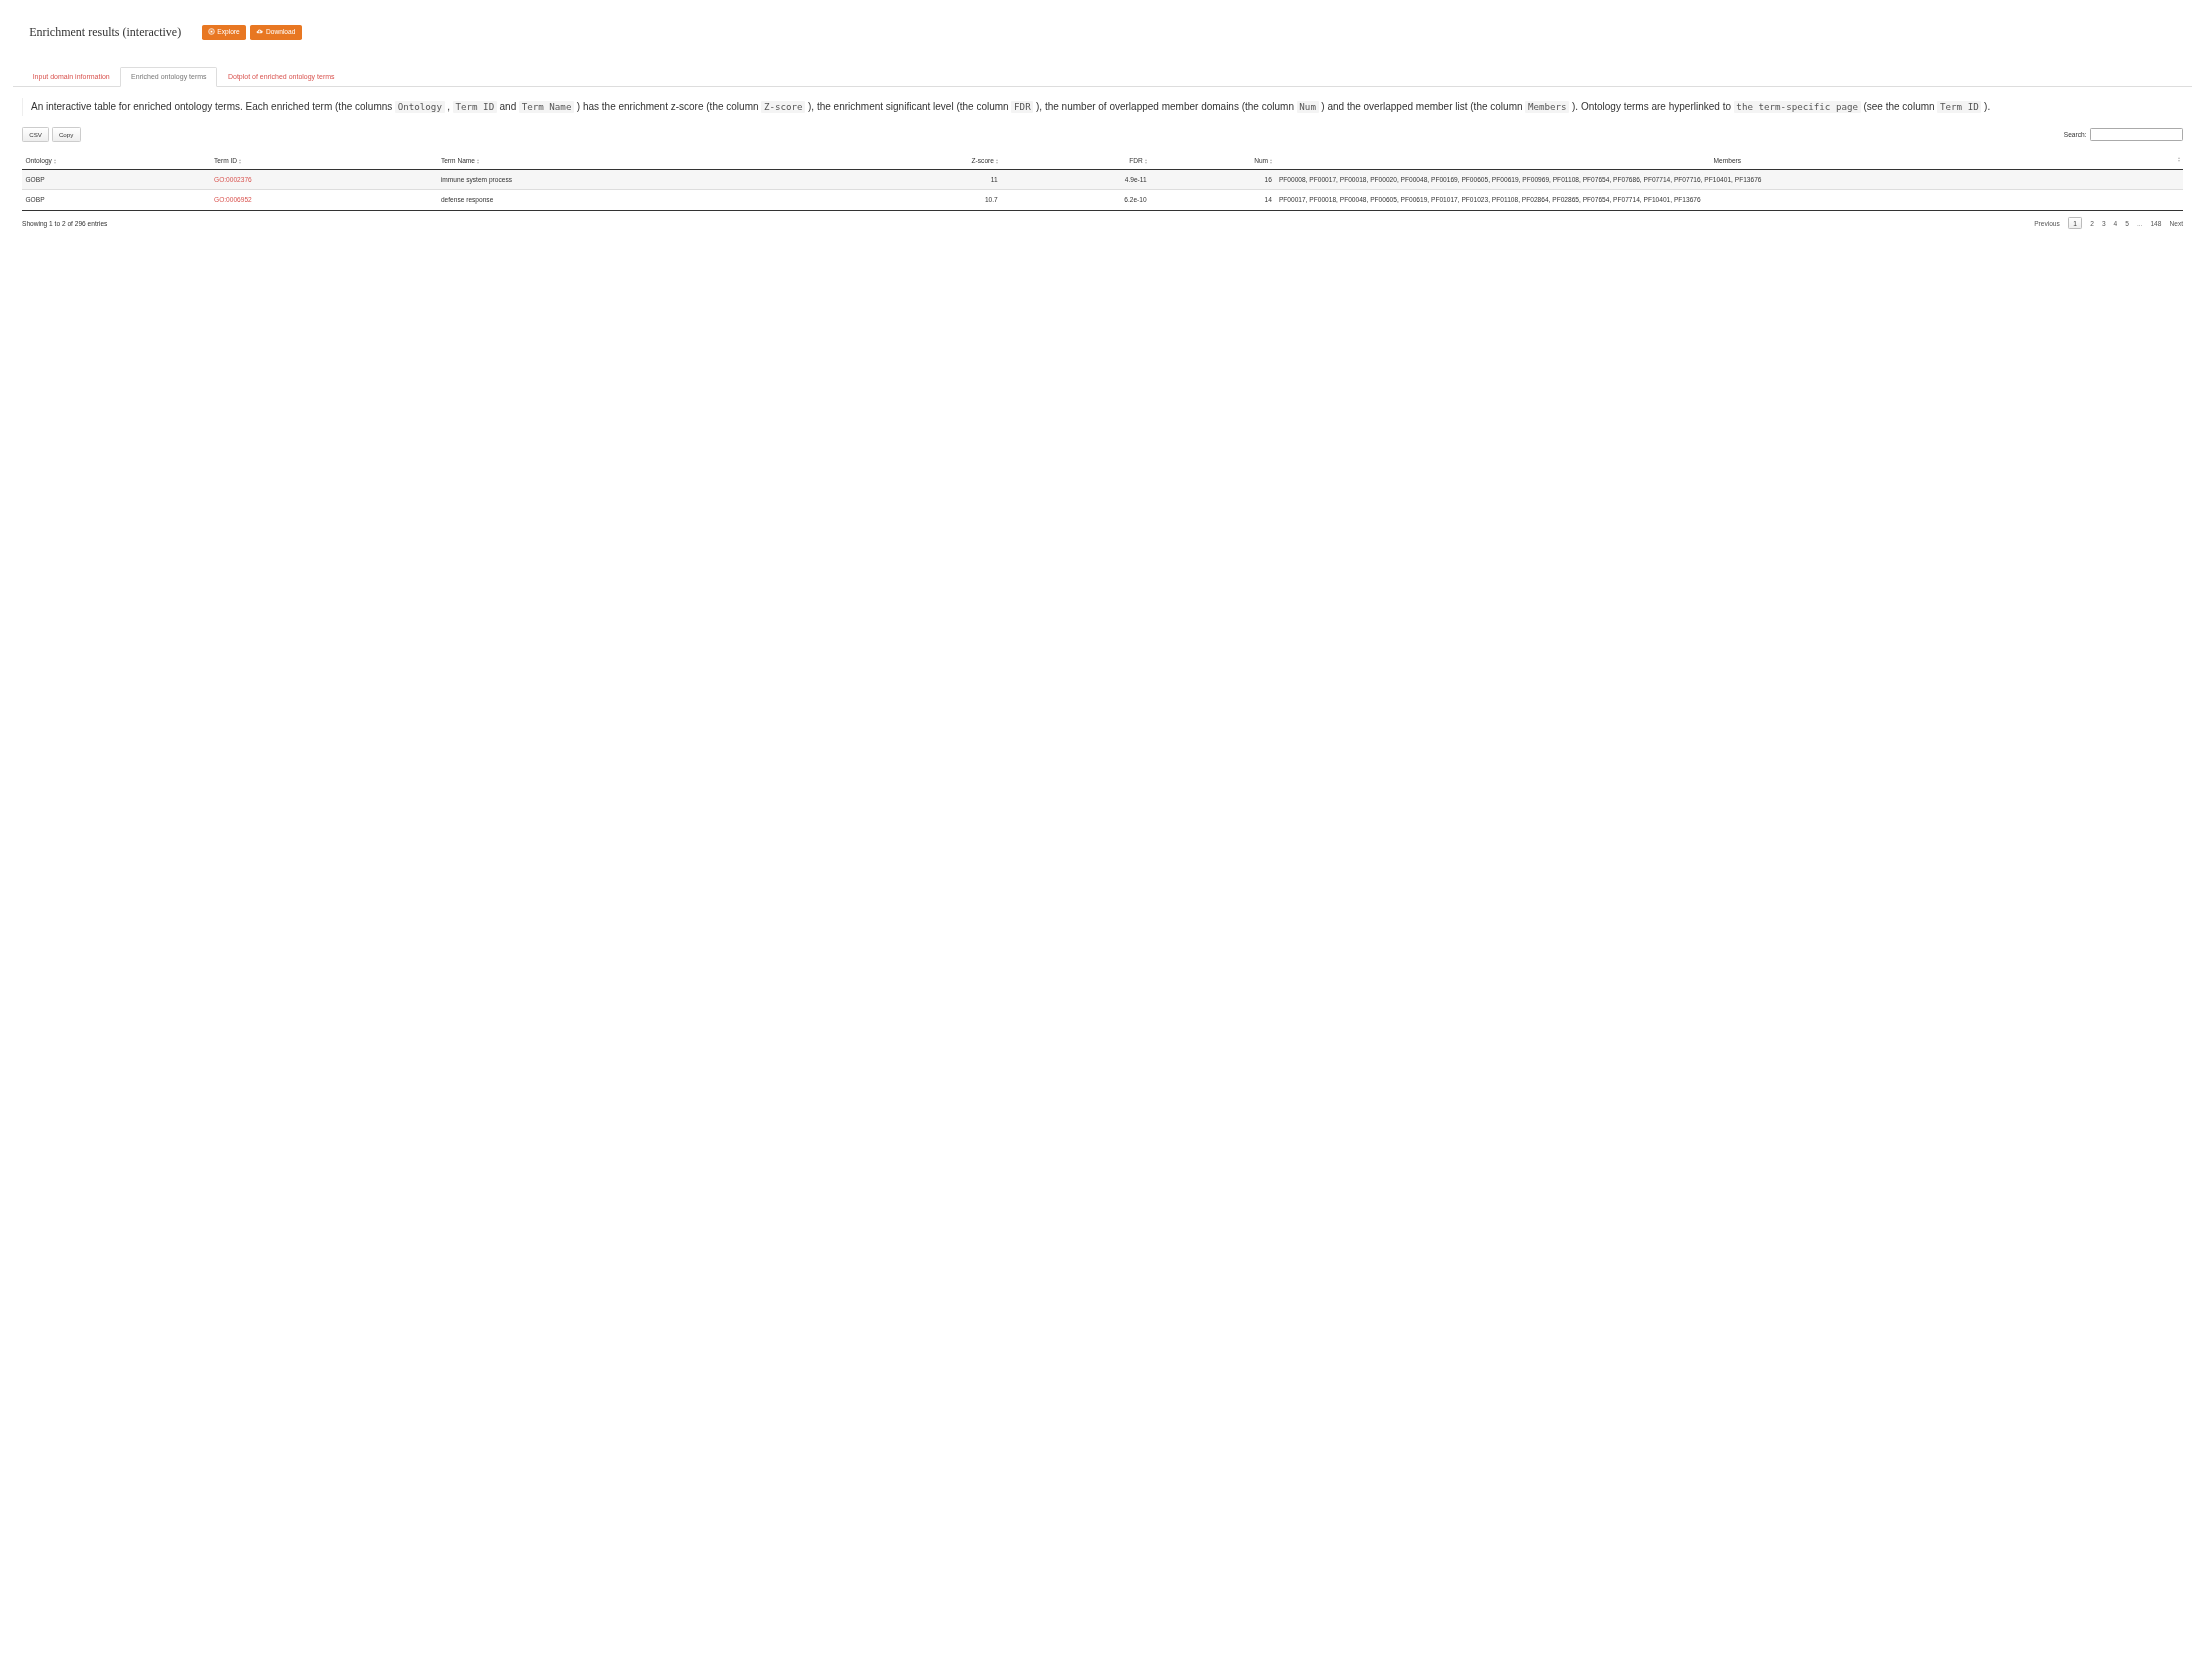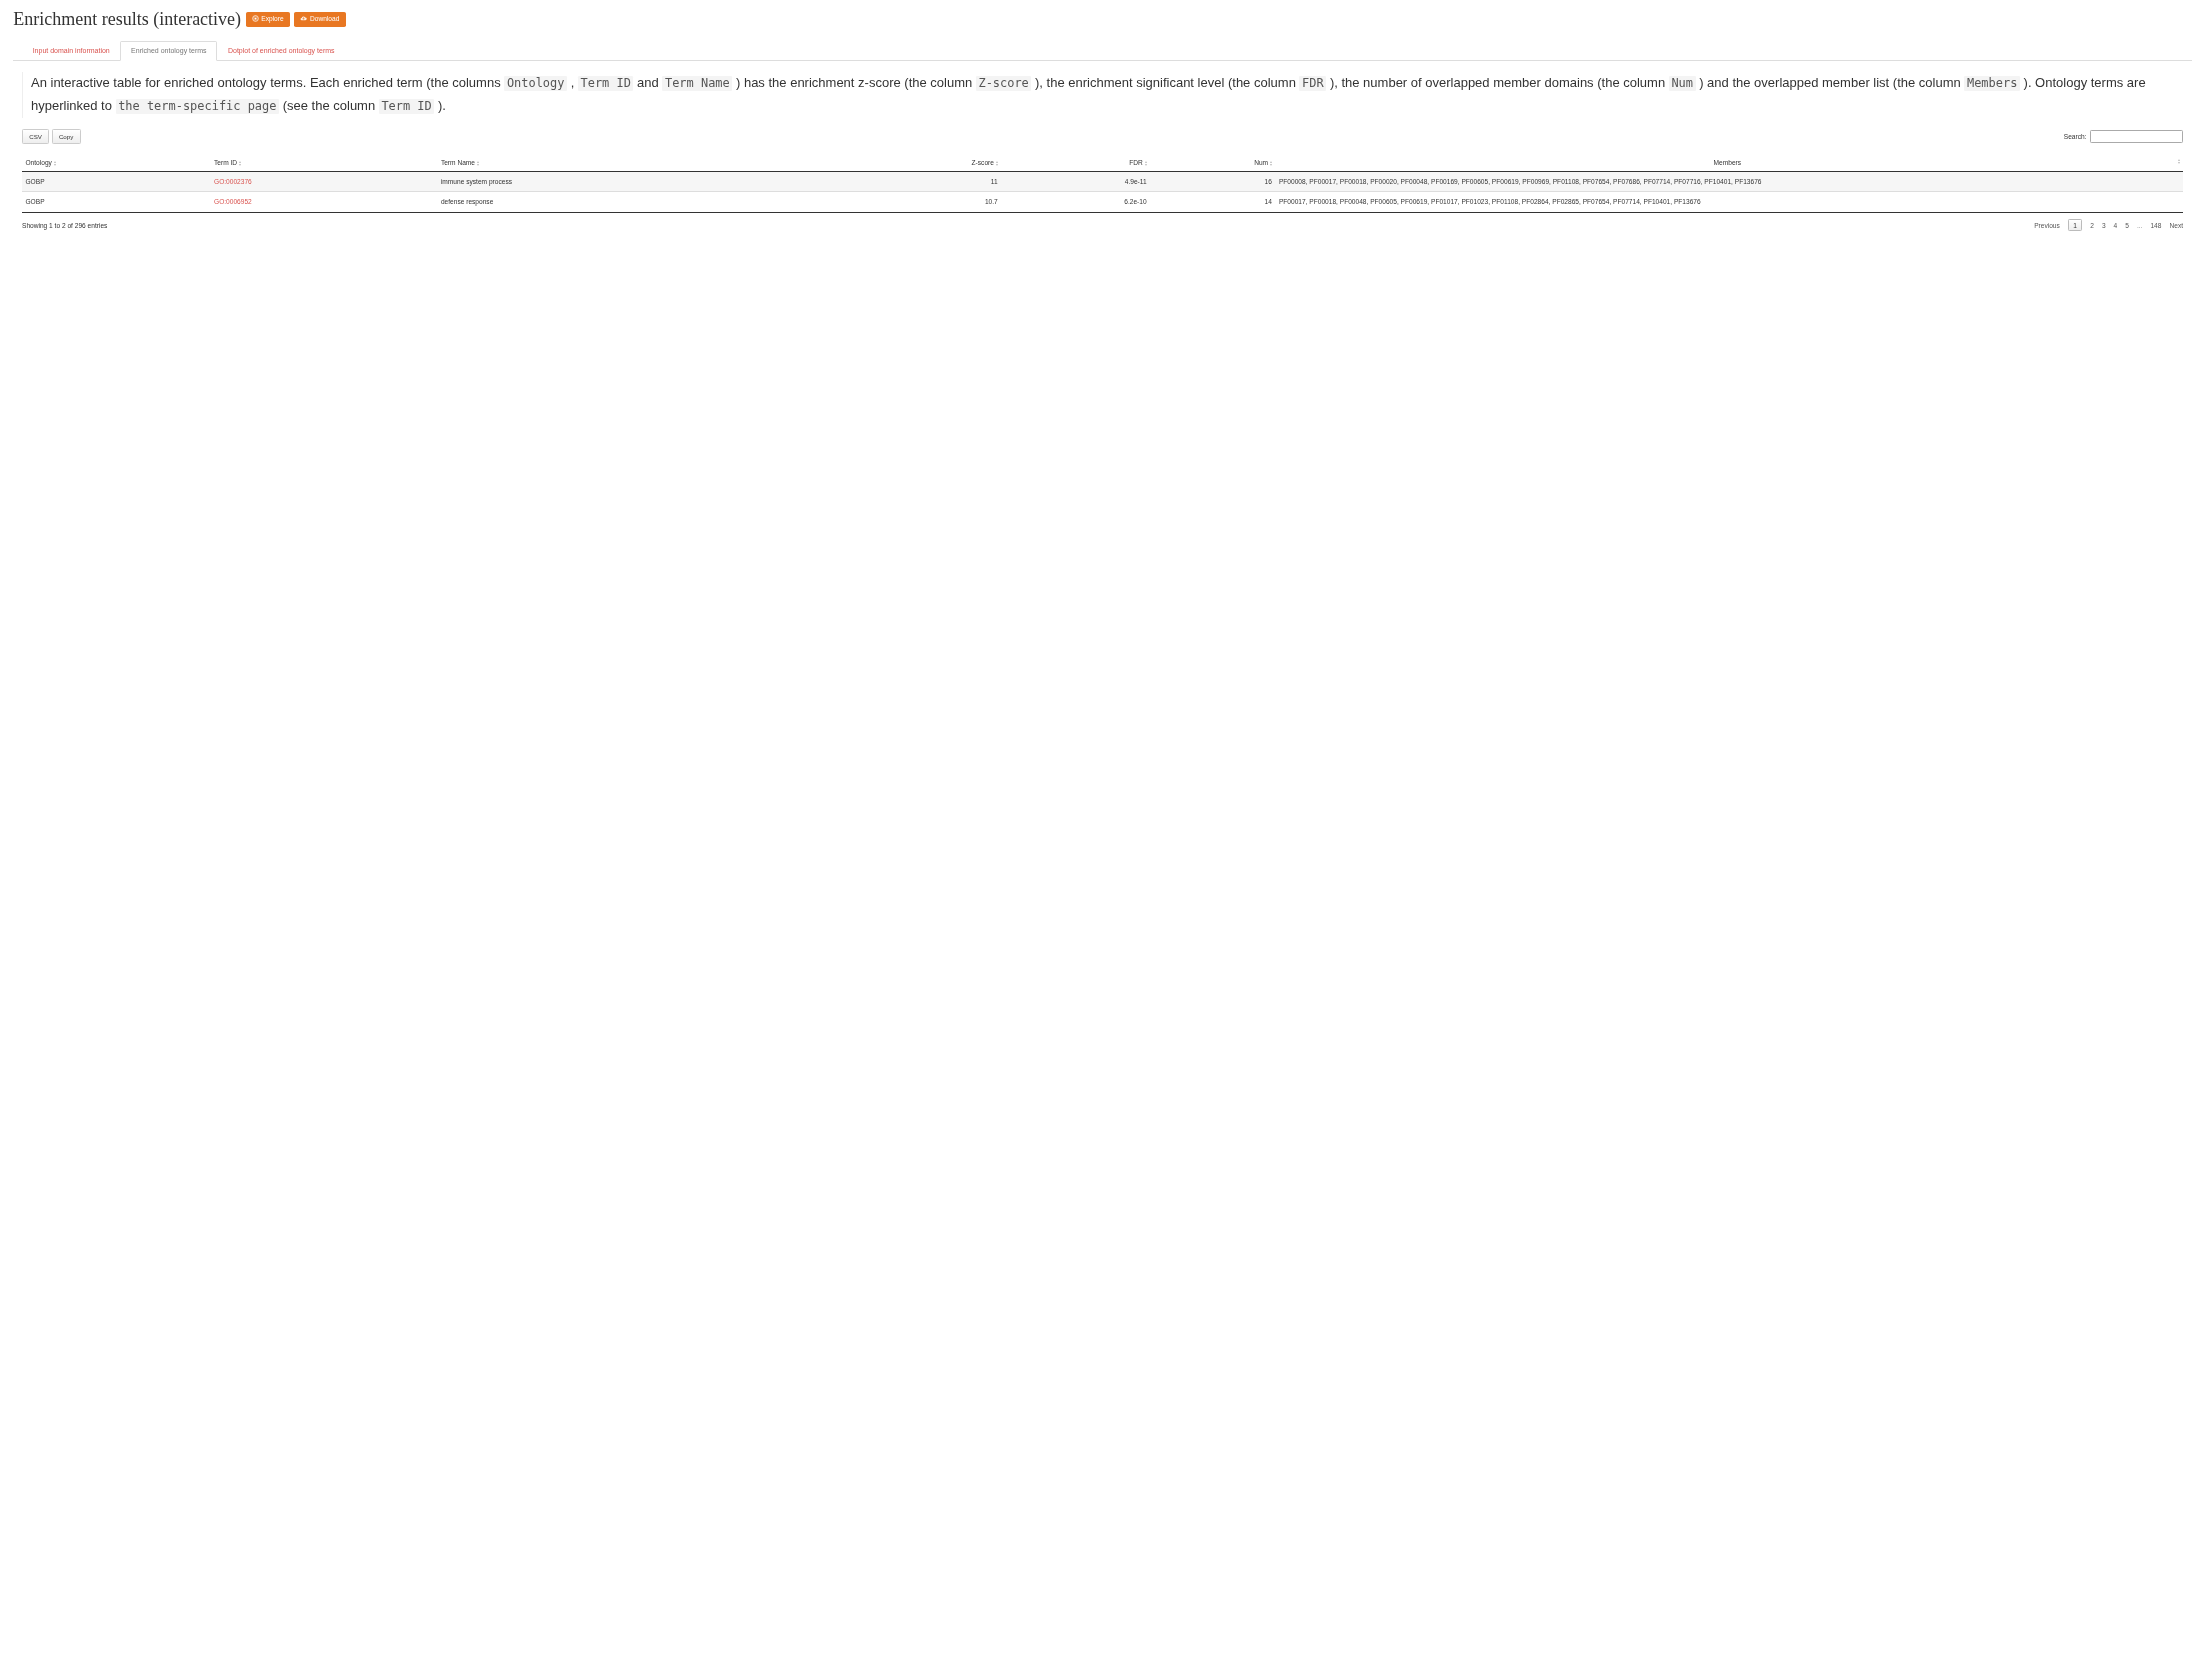--- a/index.html
+++ b/index.html
@@ -13,22 +13,22 @@
   }
   .page-header {
     display: flex;
     align-items: center;
     gap: 4.4px;
     margin-bottom: 11px;
   }
   h1 {
     font-family: Georgia, "Times New Roman", serif;
     font-weight: normal;
-    font-size: 18px;
-    margin: 0;
+    font-size: 12px;
+    margin: 16px;
     color: #333;
   }
   .btn {
     display: inline-flex;
     align-items: center;
     gap: 2.6px;
     background: #e87722;
     color: #fff;
     border: none;
     border-radius: 1.8px;
@@ -62,21 +62,21 @@
     border-radius: 1.8px 1.8px 0 0;
     background: #fff;
   }
   .tab-content {
     padding: 11px 8.8px 4.4px 8.8px;
   }
   blockquote.intro {
     border-left: 1.8px solid #eee;
     margin: 0 0 11px 0;
     padding: 0 0 0 8px;
-    font-size: 13px;
+    font-size: 10px;
     line-height: 1.75;
     color: #333;
   }
   code.kw {
     font-family: Menlo, Consolas, monospace;
     background: #f4f4f4;
     color: #555;
     padding: 0.4px 2.6px;
     border-radius: 1.3px;
     font-size: 0.92em;

